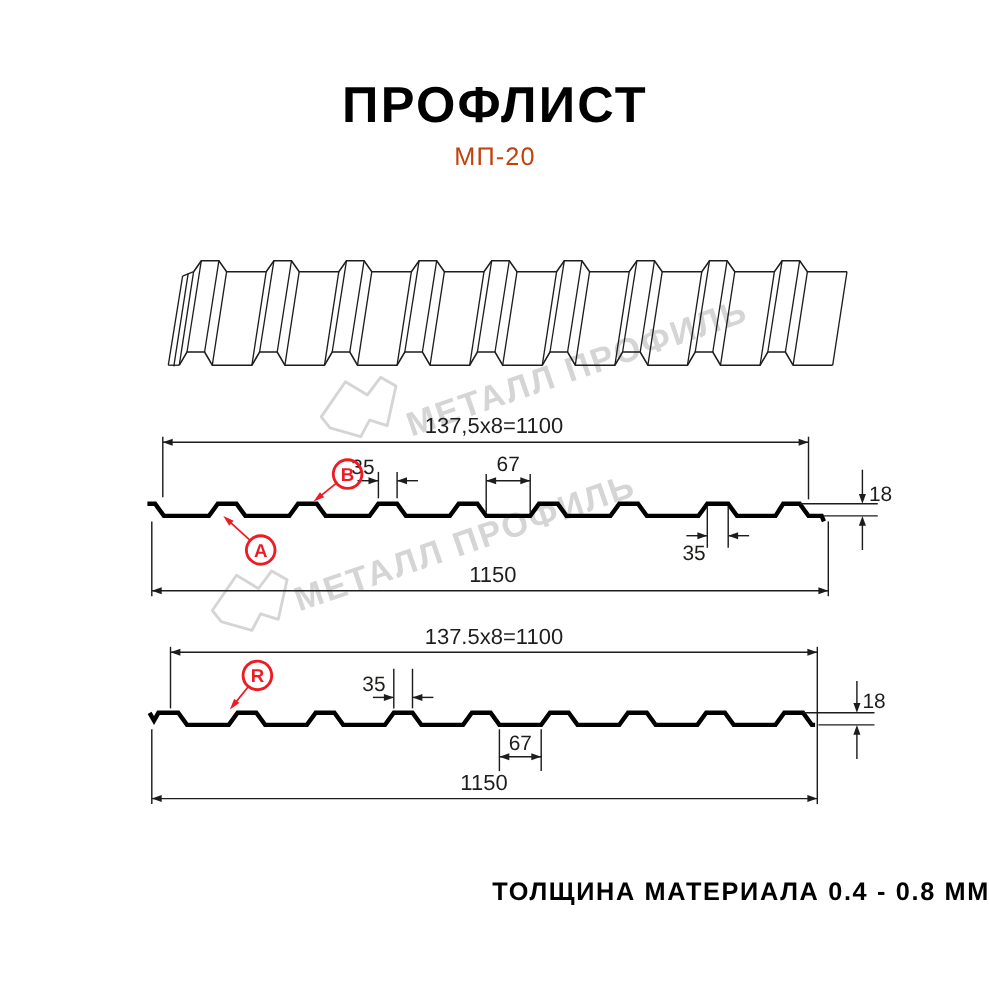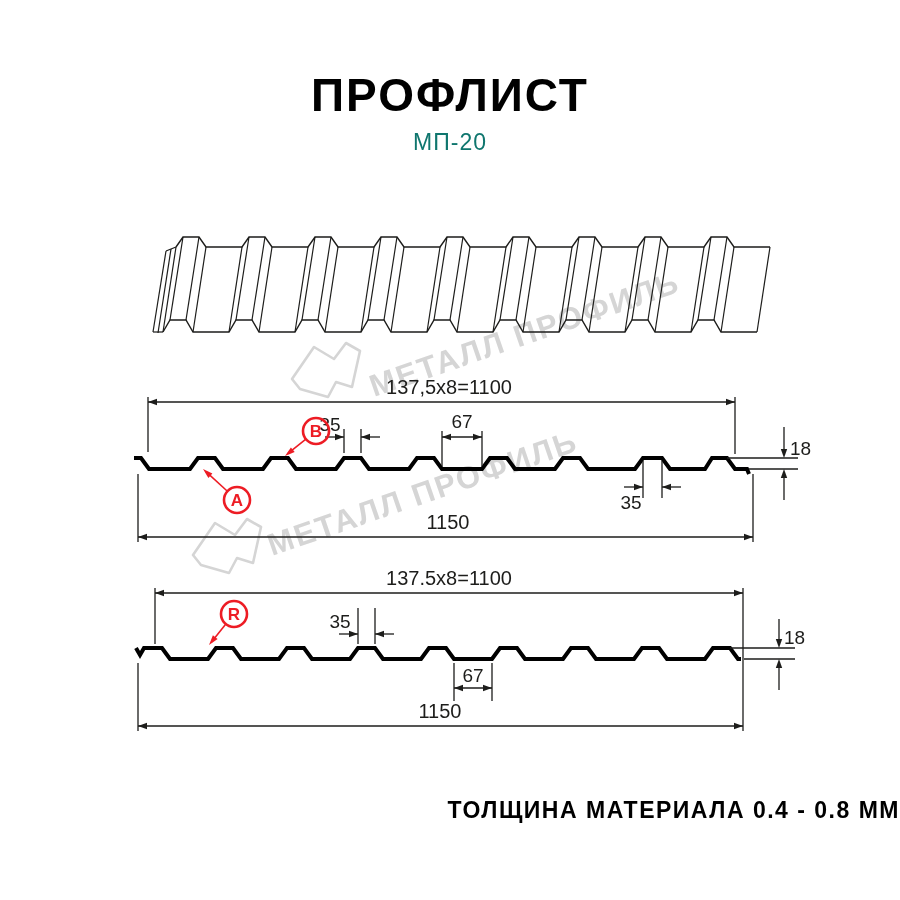--- a/index.html
+++ b/index.html
@@ -1,20 +1,20 @@
 <!DOCTYPE html>
 <html><head>
 <meta charset="utf-8">
 <style>
   html,body{margin:0;padding:0;background:#fff;}
   .page{position:relative;width:900px;height:900px;background:#fff;overflow:hidden;
         font-family:"Liberation Sans",sans-serif;}
   .hdr{position:absolute;left:0;top:68px;width:900px;text-align:center;}
   .hdr h1{margin:0;font-size:46px;font-weight:800;letter-spacing:2px;color:#000;}
-  .hdr .sub{margin-top:7px;font-size:23px;font-weight:500;letter-spacing:1px;color:#0f766e;}
+  .hdr .sub{margin-top:7px;font-size:23px;font-weight:500;letter-spacing:1px;color:#c2410c;}
   .ftr{position:absolute;left:0;top:797px;width:900px;text-align:right;
        font-size:23px;font-weight:600;letter-spacing:1.5px;color:#000;}
   svg{position:absolute;left:0;top:0;}
   svg text{font-family:"Liberation Sans",sans-serif;}
 </style>
 </head>
 <body>
 
 <div class="page">
   <svg id="drawing" width="900" height="900" viewBox="0 0 900 900">

